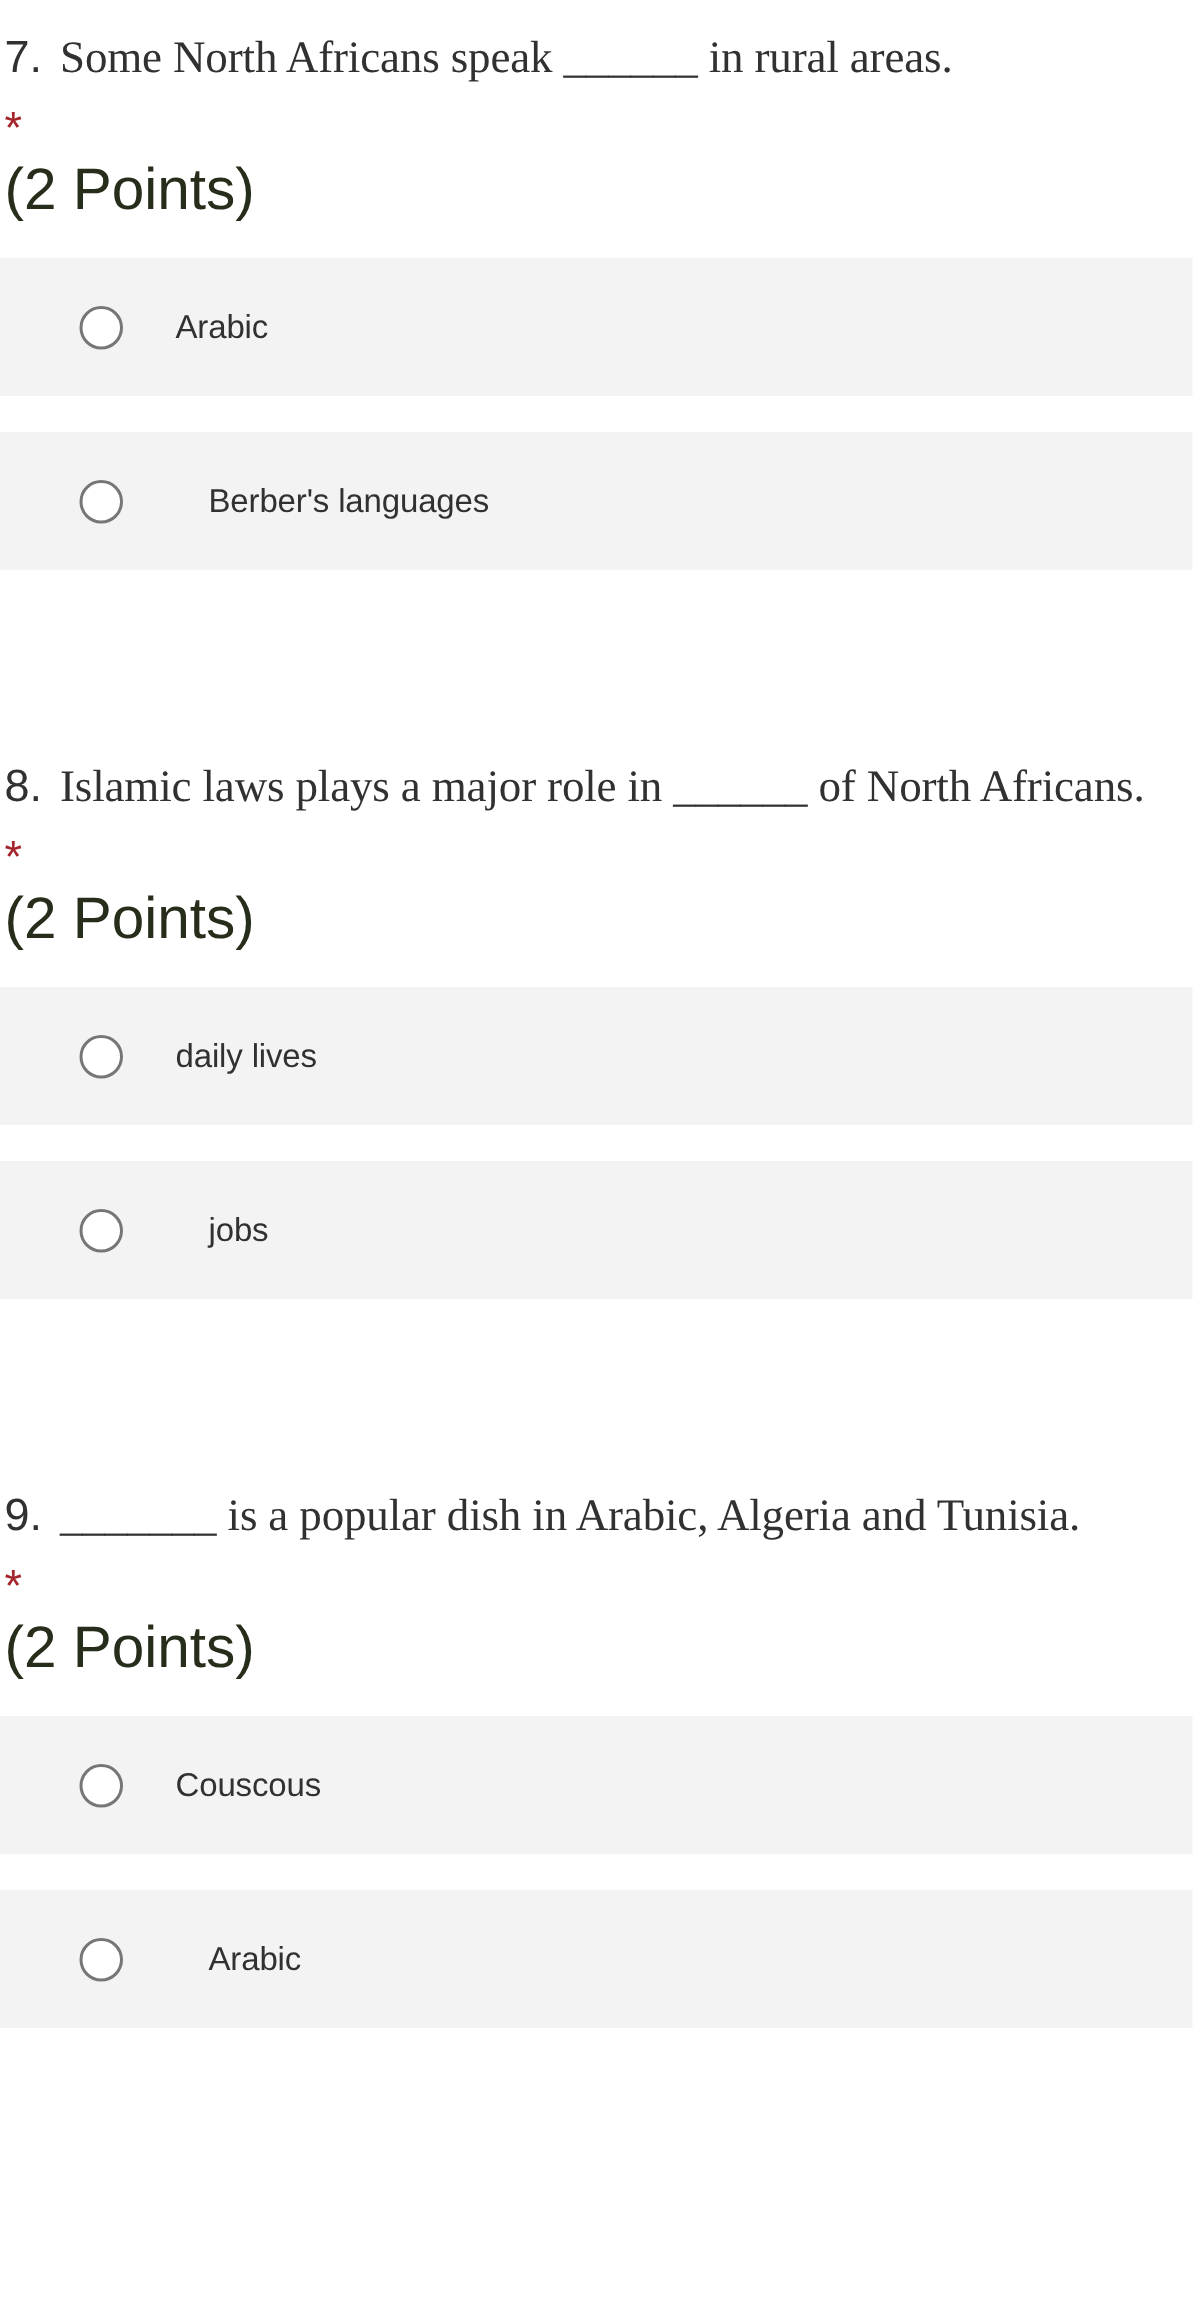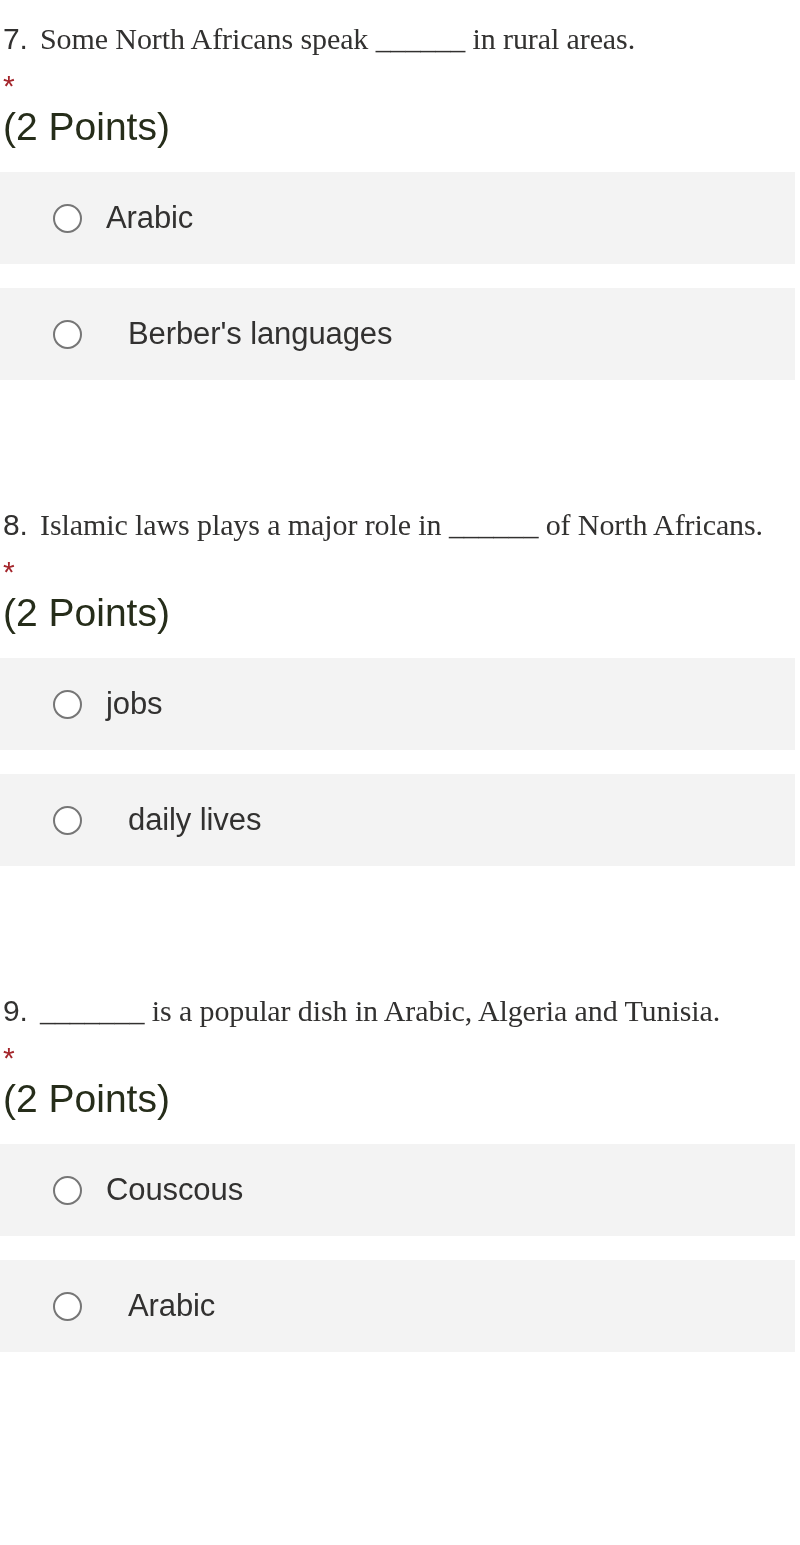--- a/index.html
+++ b/index.html
@@ -81,24 +81,24 @@
     flex: 0 0 auto;
     width: 29px;
     height: 29px;
     border: 2px solid #767676;
     border-radius: 50%;
     background: #ffffff;
     box-sizing: border-box;
   }
   .option-label {
     flex: 1 1 auto;
-    font-size: 31px;
+    font-size: 22px;
     line-height: 34px;
     color: #323130;
-    padding-left: 24px;
+    padding-left: 35px;
     letter-spacing: -0.1px;
   }
 </style>
 </head>
 <body>
 
 <div class="form" id="form-root">
     <div class="question-block">
       <div class="q-title">
         <span class="q-number">7.</span>
@@ -120,25 +120,25 @@
     <div class="question-block">
       <div class="q-title">
         <span class="q-number">8.</span>
         <span class="q-text">Islamic laws plays a major role in ______ of North Africans.</span>
       </div>
       <div class="q-required">*</div>
       <div class="q-points">(2 Points)</div>
       <div class="options">
         <div class="option-row">
           <span class="radio"></span>
-          <span class="option-label">jobs</span>
+          <span class="option-label">daily lives</span>
         </div>
         <div class="option-row">
           <span class="radio"></span>
-          <span class="option-label">daily lives</span>
+          <span class="option-label">jobs</span>
         </div>
       </div>
     </div>
     <div class="question-block last">
       <div class="q-title">
         <span class="q-number">9.</span>
         <span class="q-text">_______ is a popular dish in Arabic, Algeria and Tunisia.</span>
       </div>
       <div class="q-required">*</div>
       <div class="q-points">(2 Points)</div>

